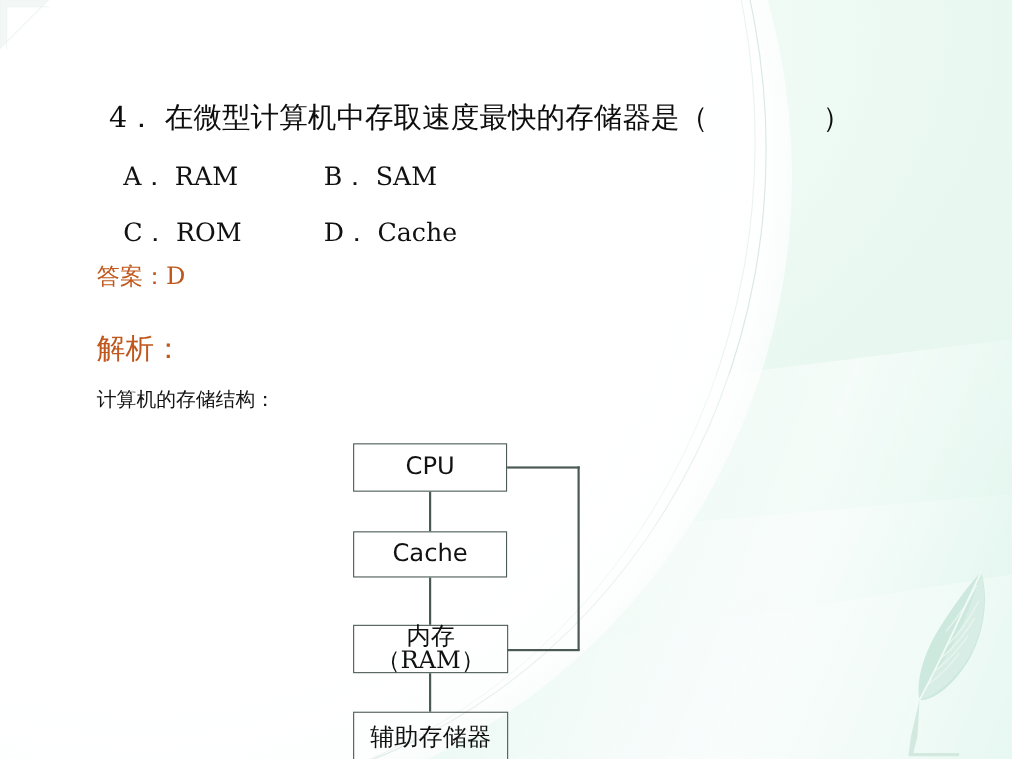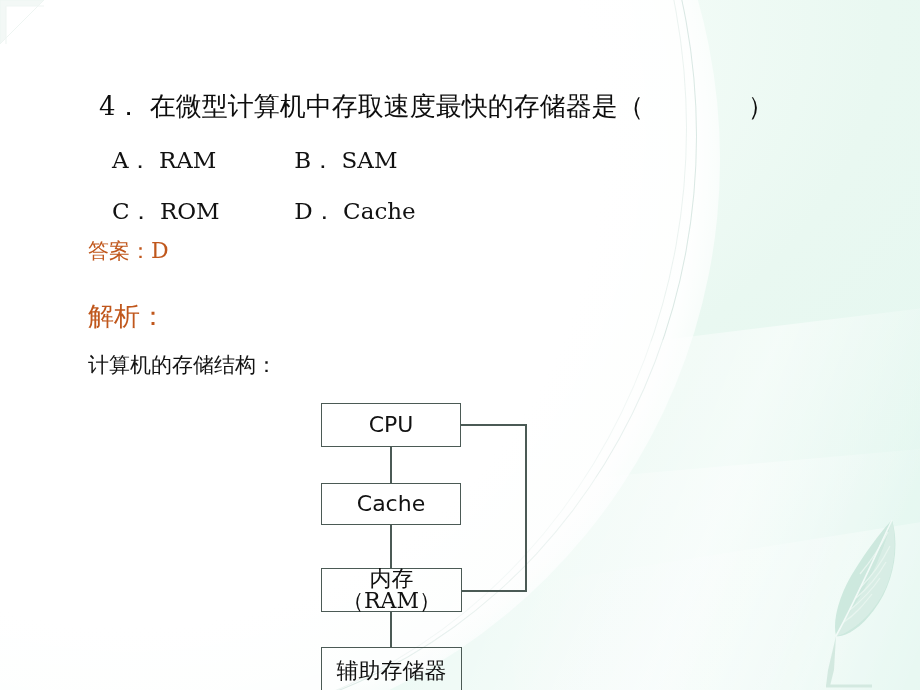--- a/index.html
+++ b/index.html
@@ -152,21 +152,21 @@
     left: 88px;
     top: 299px;
     font-size: 26px;
     color: #c0571c;
     font-family: "DejaVu Sans", "Liberation Sans", sans-serif;
   }
 
   #structure-line {
     left: 88px;
     top: 351px;
-    font-size: 21px;
+    font-size: 18px;
     color: #131313;
     font-family: Liberation Mono, monospace;
   }
 
   
   #diagram {
     position: absolute;
     left: 0; top: 0;
     width: 904px; height: 690px;
     pointer-events: none;

